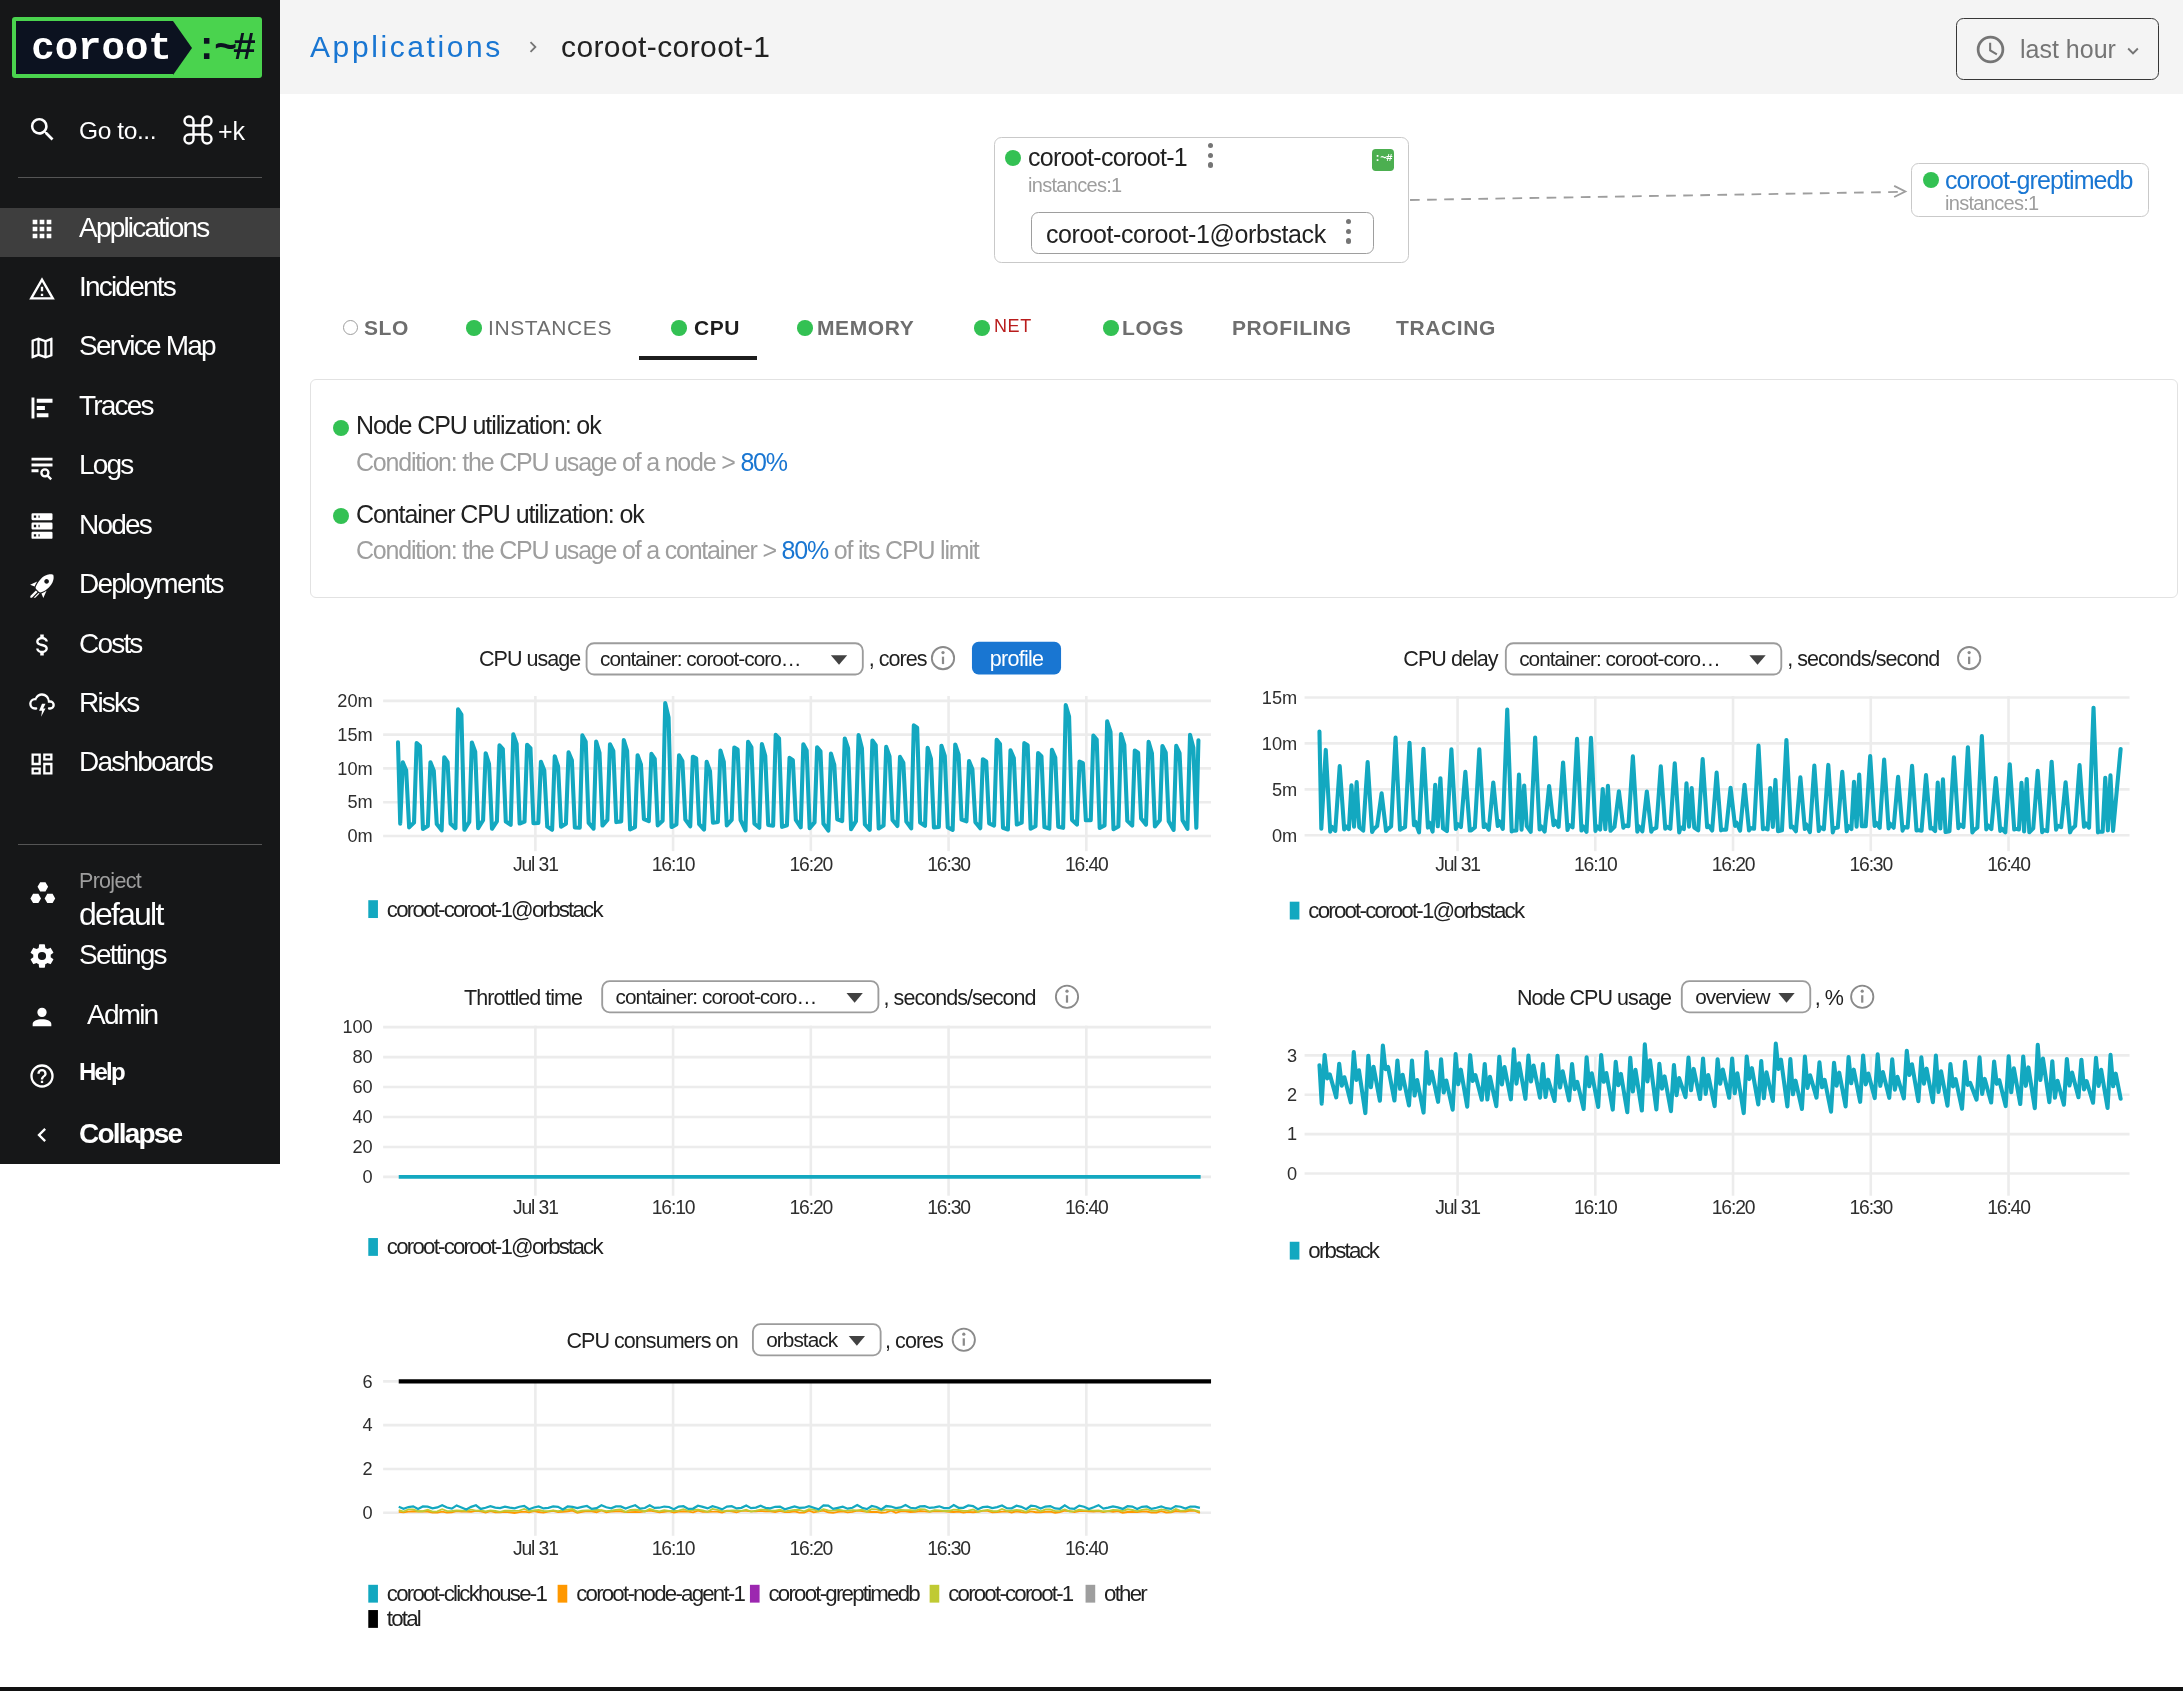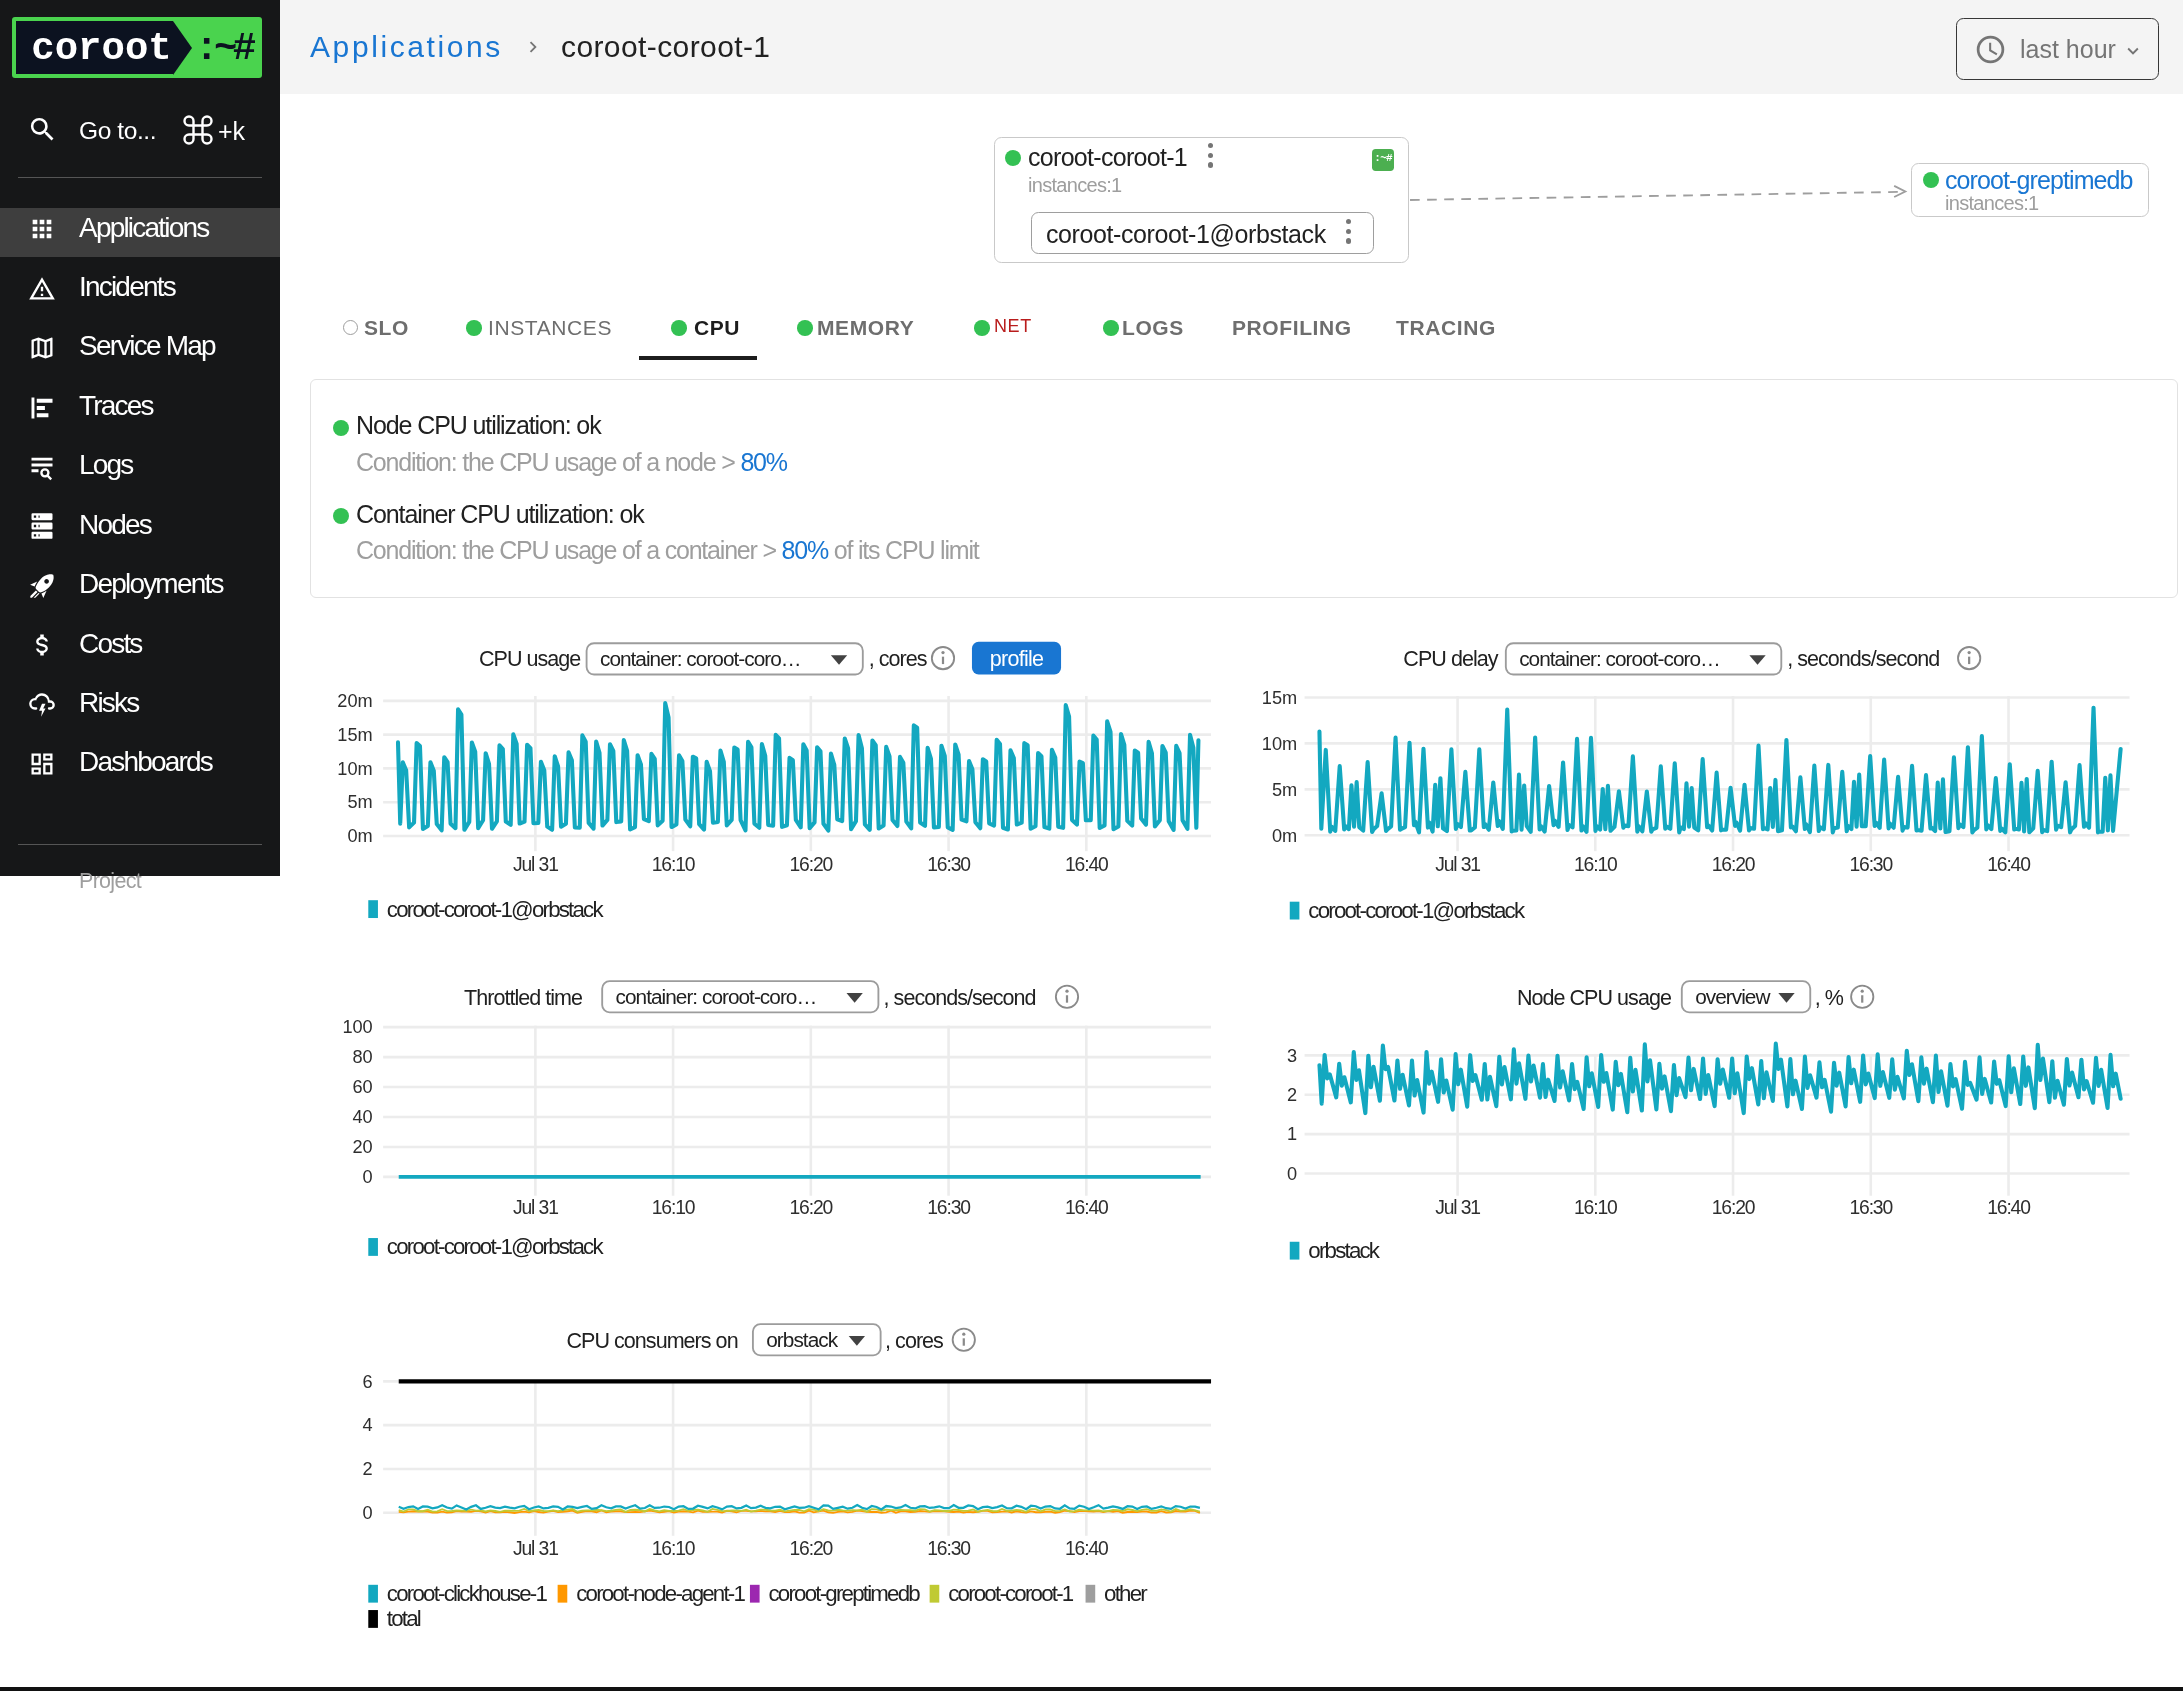--- a/index.html
+++ b/index.html
@@ -229,21 +229,21 @@
       <text x="1035" y="2156" font-size="30" text-anchor="start" fill="#212121" letter-spacing="-2.4" font-weight="normal" font-family="Liberation Sans, sans-serif">coroot-greptimedb</text>
       <rect x="1252" y="2134" width="13" height="24" fill="#c0ca33"></rect>
       <text x="1277" y="2156" font-size="30" text-anchor="start" fill="#212121" letter-spacing="-2.4" font-weight="normal" font-family="Liberation Sans, sans-serif">coroot-coroot-1</text>
       <rect x="1462" y="2134" width="13" height="24" fill="#9e9e9e"></rect>
       <text x="1487" y="2156" font-size="30" text-anchor="start" fill="#212121" letter-spacing="-2.4" font-weight="normal" font-family="Liberation Sans, sans-serif">other</text>
       <rect x="496" y="2168" width="13" height="24" fill="#000"></rect>
       <text x="521" y="2190" font-size="30" text-anchor="start" fill="#212121" letter-spacing="-2.4" font-weight="normal" font-family="Liberation Sans, sans-serif">total</text>
       <line x1="1899" y1="269" x2="2563" y2="258" stroke="#9e9e9e" stroke-width="2.5" stroke-dasharray="13 10"></line>
       <polyline points="2551,250 2566,257.5 2551,265" fill="none" stroke="#9e9e9e" stroke-width="2.5"></polyline>
     </svg>
-<div style="position:absolute;left:0;top:0;width:280px;height:876px;background:#161718;">
+<div style="position:absolute;left:0;top:0;width:280px;height:1164px;background:#161718;">
       <div style="position:absolute;left:12px;top:17px;width:250px;height:61px;background:#4ad34e;border-radius:3px;overflow:hidden;">
         <div style="position:absolute;left:3.7px;top:3.7px;width:157px;height:53px;background:#0c1220;"></div>
         <div style="position:absolute;left:161px;top:3.7px;width:0;height:0;border-top:27px solid transparent;border-bottom:27px solid transparent;border-left:19.3px solid #0c1220;"></div>
         <div style="position:absolute;left:19.3px;top:9.7px;font-family:'Liberation Mono',monospace;font-weight:bold;font-size:39px;color:#fff;letter-spacing:0px;">coroot</div>
         <div style="position:absolute;left:183px;top:9.7px;font-family:'Liberation Mono',monospace;font-weight:bold;font-size:39px;color:#0c1220;letter-spacing:-4.5px;">:~#</div>
       </div>
       <svg style="position:absolute;left:27px;top:114px;" width="31" height="31" viewBox="0 0 24 24">
         <path d="M9.5,3A6.5,6.5 0 0,1 16,9.5C16,11.11 15.41,12.59 14.44,13.73L14.71,14H15.5L20.5,19L19,20.5L14,15.5V14.71L13.73,14.44C12.59,15.41 11.11,16 9.5,16A6.5,6.5 0 0,1 3,9.5A6.5,6.5 0 0,1 9.5,3M9.5,5C7,5 5,7 5,9.5C5,12 7,14 9.5,14C12,14 14,12 14,9.5C14,7 12,5 9.5,5Z" fill="#fff"></path>
       </svg>
       <div style="position:absolute;left:79px;top:117px;font-size:24.5px;color:#fff;letter-spacing:-0.4px;">Go to...</div>
@@ -307,17 +307,17 @@
         <path d="M12,4A4,4 0 0,1 16,8A4,4 0 0,1 12,12A4,4 0 0,1 8,8A4,4 0 0,1 12,4M12,14C16.42,14 20,15.79 20,18V20H4V18C4,15.79 7.58,14 12,14Z" fill="#fff"></path>
       </svg>
       <div style="position:absolute;left:79px;top:999px;font-size:28px;color:#fff;letter-spacing:-1.8px;margin-left:8px;">Admin</div>
       <svg style="position:absolute;left:27.5px;top:1062px;" width="28" height="28" viewBox="0 0 24 24">
         <path d="M11,18H13V16H11V18M12,2A10,10 0 0,0 2,12A10,10 0 0,0 12,22A10,10 0 0,0 22,12A10,10 0 0,0 12,2M12,20C7.59,20 4,16.41 4,12C4,7.59 7.59,4 12,4C16.41,4 20,7.59 20,12C20,16.41 16.41,20 12,20M12,6A4,4 0 0,0 8,10H10A2,2 0 0,1 12,8A2,2 0 0,1 14,10C14,12 11,11.75 11,15H13C13,12.75 16,12.5 16,10A4,4 0 0,0 12,6Z" fill="#fff"></path>
       </svg>
       <div style="position:absolute;left:79px;top:1058px;font-size:24px;color:#fff;letter-spacing:-1.8px;font-weight:bold;">Help</div>
       <svg style="position:absolute;left:27.5px;top:1121px;" width="28" height="28" viewBox="0 0 24 24">
         <path d="M15.41,16.58L10.83,12L15.41,7.41L14,6L8,12L14,18L15.41,16.58Z" fill="#fff"></path>
       </svg>
-      <div style="position:absolute;left:79px;top:1118px;font-size:28px;color:#fff;letter-spacing:-1.8px;">Collapse</div>
+      <div style="position:absolute;left:79px;top:1118px;font-size:28px;color:#fff;letter-spacing:-1.8px;font-weight:bold;">Collapse</div>
     </div>
 <div style="position:absolute;left:0;top:1687px;width:2183px;height:4.5px;background:#111;"></div>
 </div>
 
 
 </body></html>

